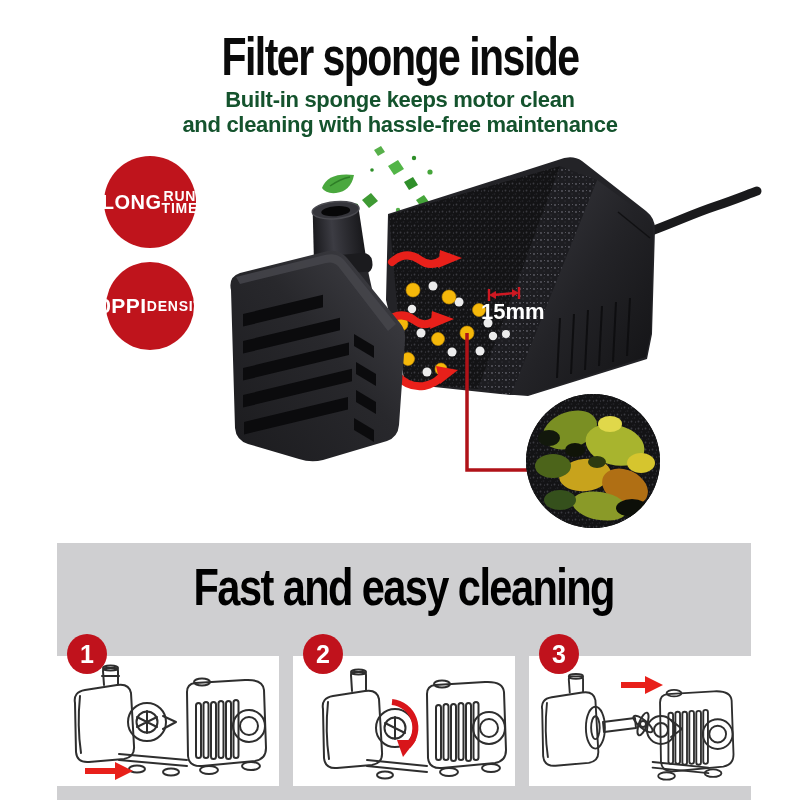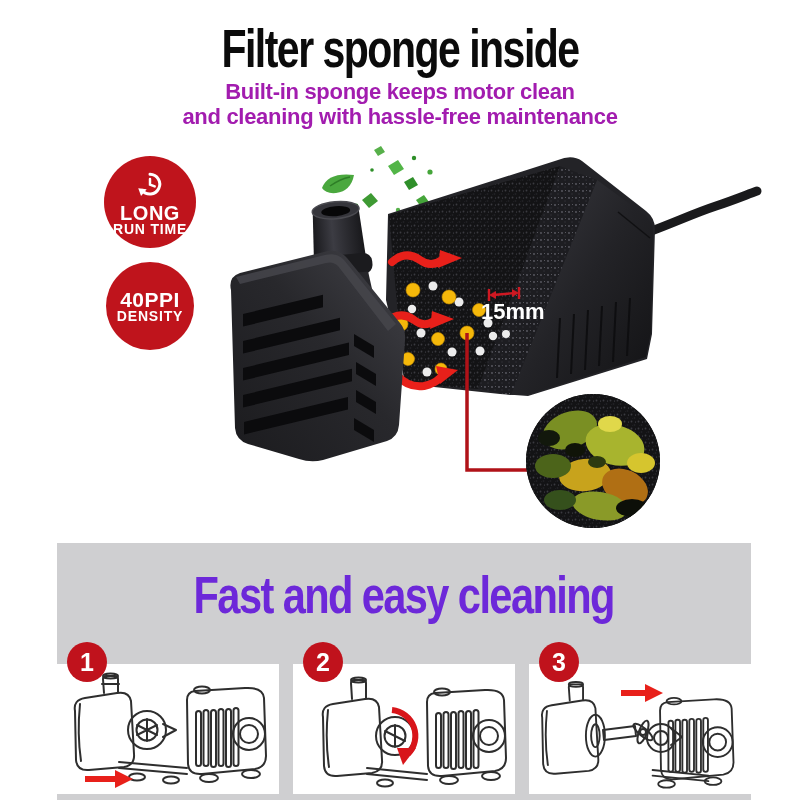--- a/index.html
+++ b/index.html
@@ -1,42 +1,42 @@
 <!DOCTYPE html>
 <html><head>
 <meta charset="utf-8">
 <style>
   html,body{margin:0;padding:0;background:#fff;}
   *{box-sizing:border-box;}
   #stage{position:relative;width:800px;height:800px;background:#ffffff;overflow:hidden;
          font-family:"Liberation Sans",sans-serif;color:#0d0d0d;}
 
   
-  .header{position:absolute;left:0;top:19px;width:800px;text-align:center;}
+  .header{position:absolute;left:0;top:27px;width:800px;text-align:center;}
   .title{font-size:54px;font-weight:bold;letter-spacing:-2px;line-height:58px;margin:0;
          display:inline-block;transform:scaleX(.76);transform-origin:center;white-space:nowrap;color:#0b0b0b;}
-  .subtitle{margin:2px 0 0 0;font-size:22px;font-weight:600;line-height:25px;color:#a21caf;letter-spacing:-.3px;}
+  .subtitle{margin:2px 0 0 0;font-size:22px;font-weight:600;line-height:25px;color:#14532d;letter-spacing:-.3px;}
 
   
   .badge{position:absolute;border-radius:50%;background:#bf141c;color:#fff;display:flex;
-         flex-direction:column;align-items:center;justify-content:center;text-align:center;}
+         align-items:center;justify-content:center;text-align:center;}
   .badge-long{left:104px;top:156px;width:92px;height:92px;}
   .badge-ppi{left:106px;top:262px;width:88px;height:88px;}
   .badge .b1{font-weight:bold;font-size:20px;line-height:20px;letter-spacing:.5px;}
   .badge .b2{font-weight:bold;font-size:14px;line-height:12px;letter-spacing:.8px;}
   .badge-ppi .b1{font-size:21px;}
   .badge svg{display:block;margin-bottom:1px;}
 
   
   .scene{position:absolute;left:0;top:140px;width:800px;height:400px;}
 
   
   .clean{position:absolute;left:57px;top:543px;width:694px;height:257px;background:#cfcfd1;}
-  .clean-title{margin:16px;padding-top:8px;text-align:center;font-size:52px;font-weight:bold;
-               letter-spacing:-2px;line-height:56px;color:#6d28d9;}
+  .clean-title{margin:8px;padding-top:8px;text-align:center;font-size:52px;font-weight:bold;
+               letter-spacing:-2px;line-height:56px;color:#000000;}
   .clean-title span{display:inline-block;transform:scaleX(.8);transform-origin:center;white-space:nowrap;}
   .steps{display:flex;gap:14px;margin-top:41px;}
   .step{position:relative;flex:1 1 0;height:130px;background:#ffffff;}
   .step svg{display:block;width:100%;height:100%;}
   .step-num{position:absolute;left:10px;top:-22px;width:40px;height:40px;border-radius:50%;
             background:#c0121c;color:#fff;font-weight:bold;font-size:25px;line-height:40px;text-align:center;}
 </style>
 </head>
 <body>
 

